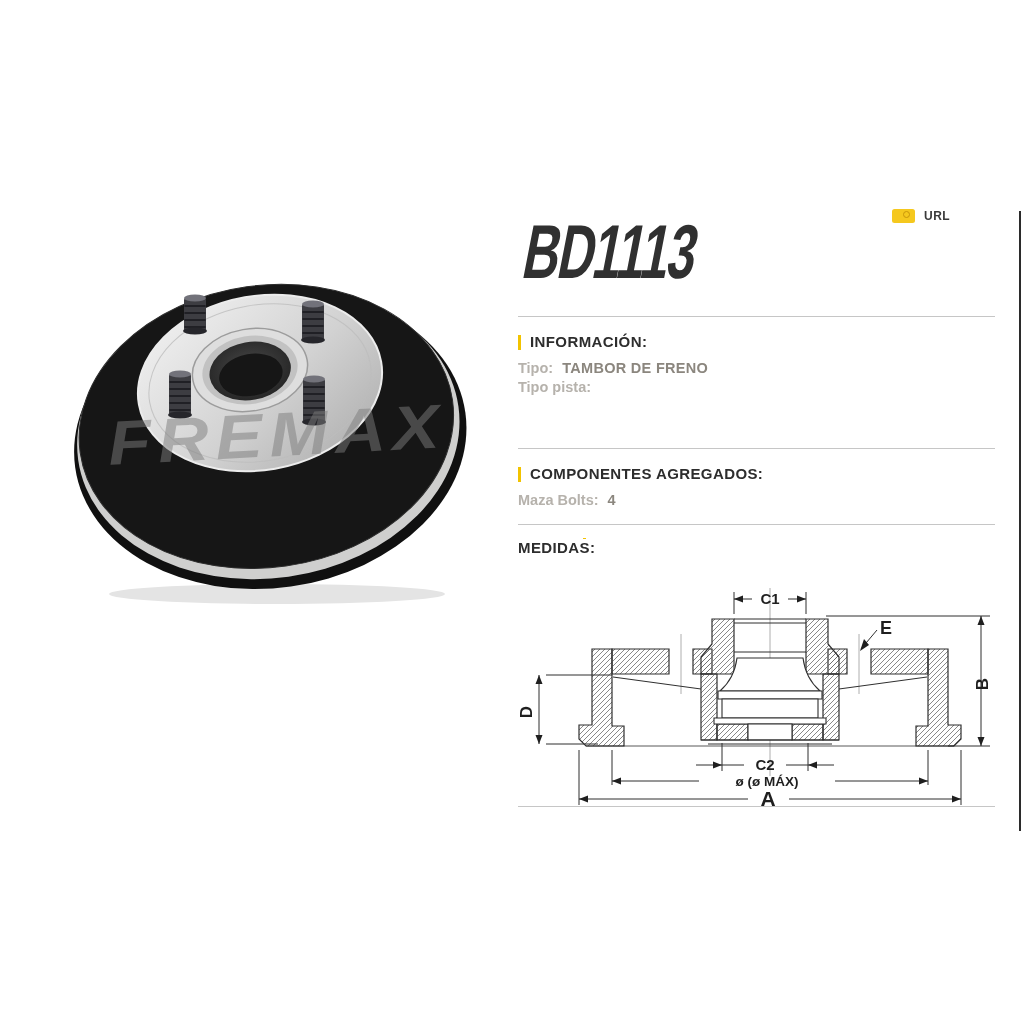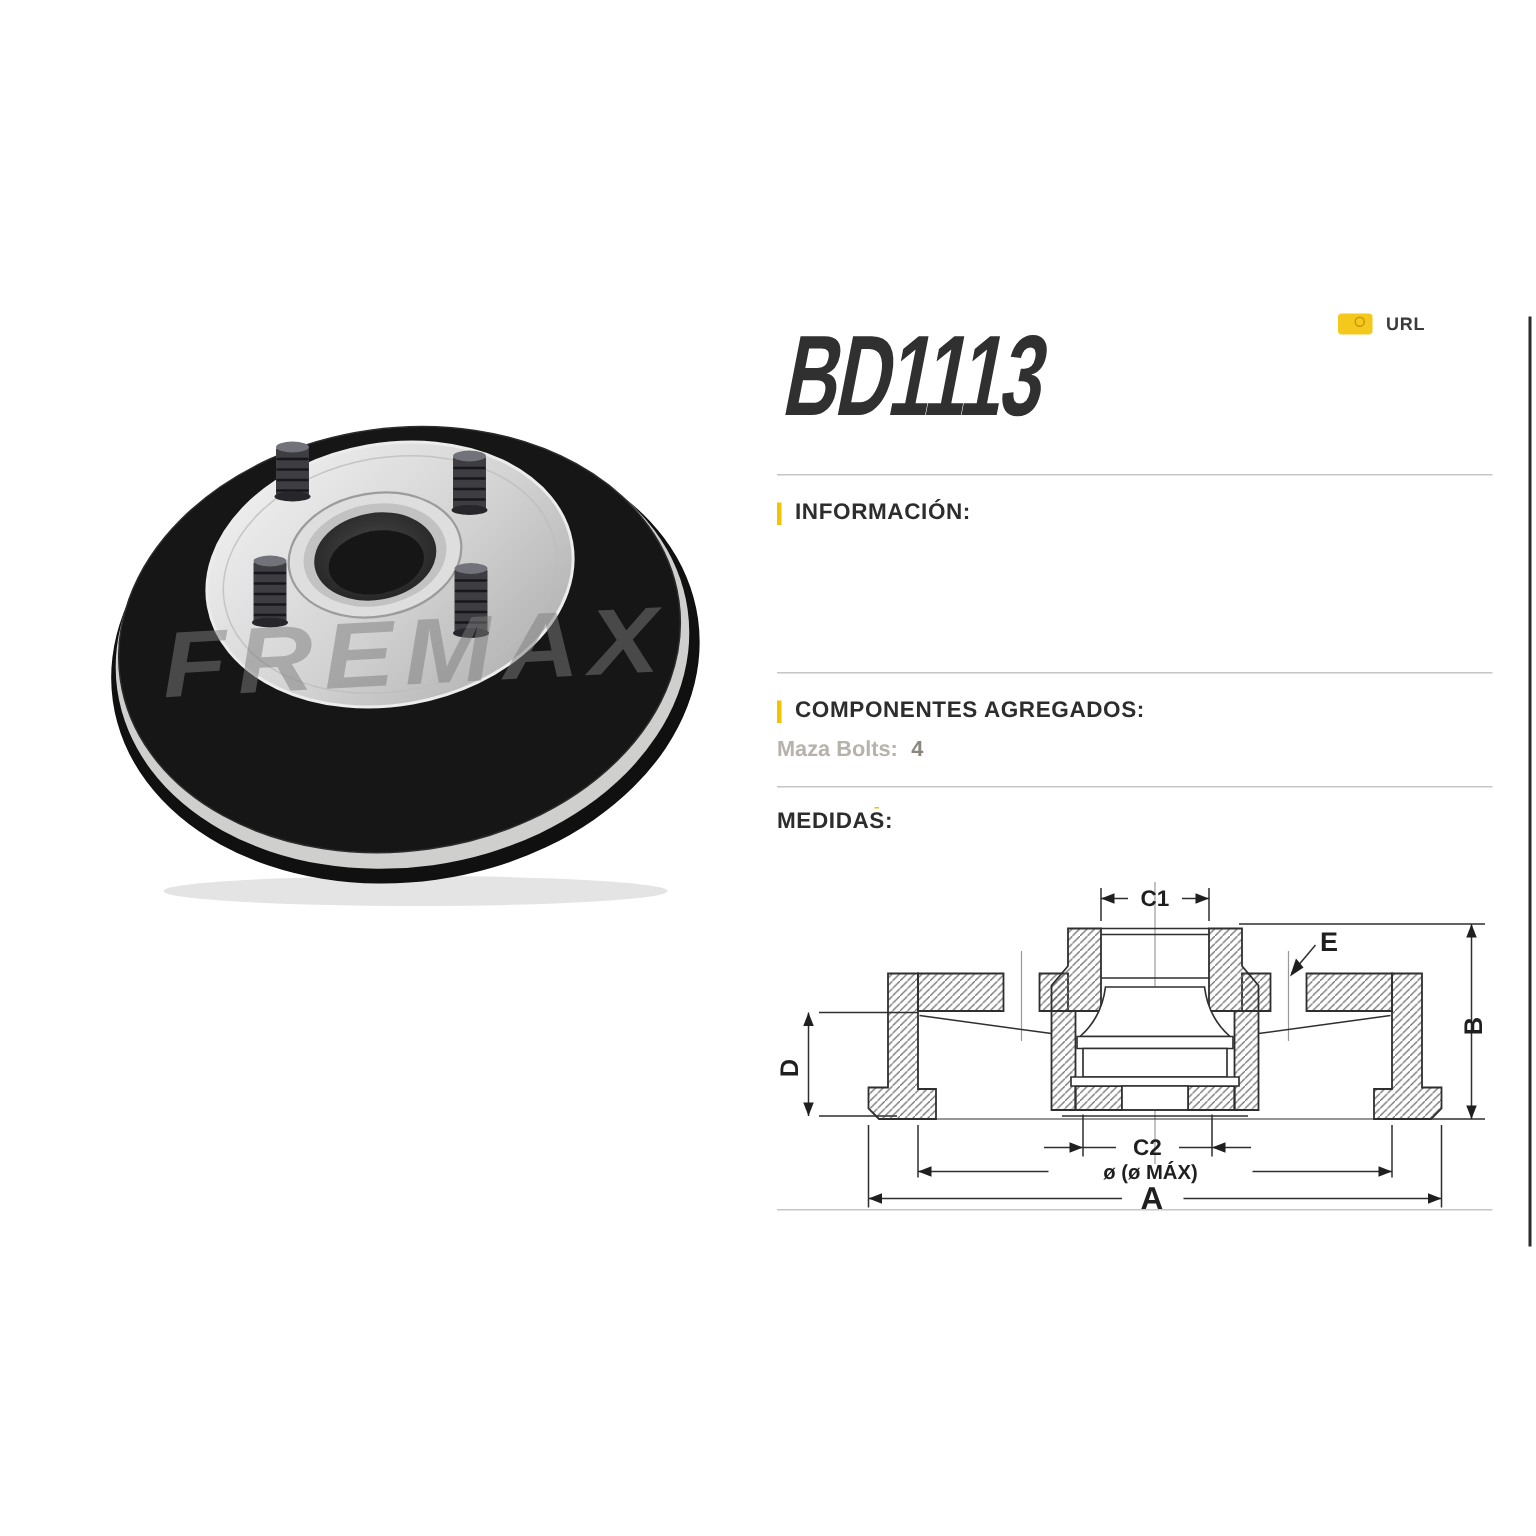--- a/index.html
+++ b/index.html
@@ -125,20 +125,26 @@
 
 <div class="abs right-border"></div>
 
 <div class="abs divider" style="top:316px;"></div>
 
 <div class="abs sec-head" style="top:332px;">
   <span class="sec-bar"></span>
   <span class="sec-title">INFORMACIÓN:</span>
 </div>
 <div class="abs rows" style="top:359px;">
+  <div class="row">
+    <span class="lbl">Tipo:</span><span class="val">TAMBOR DE FRENO</span>
+  </div>
+  <div class="row">
+    <span class="lbl">Tipo pista:</span><span class="val"></span>
+  </div>
 </div>
 
 <div class="abs divider" style="top:448px;"></div>
 
 <div class="abs sec-head" style="top:464px;">
   <span class="sec-bar"></span>
   <span class="sec-title">COMPONENTES AGREGADOS:</span>
 </div>
 <div class="abs rows" style="top:491px;">
   <div class="row">

